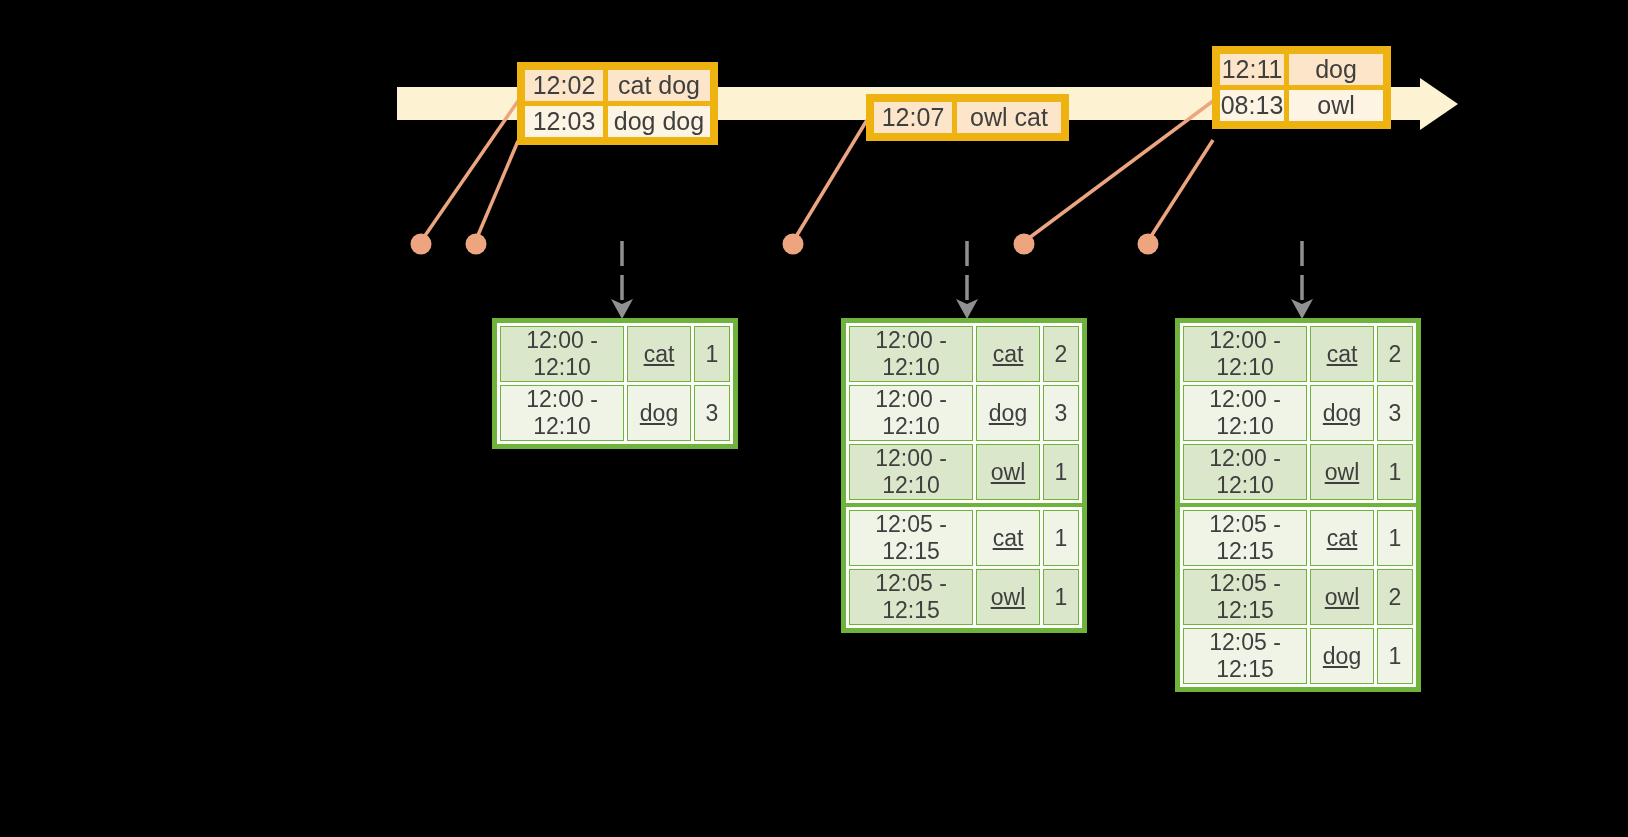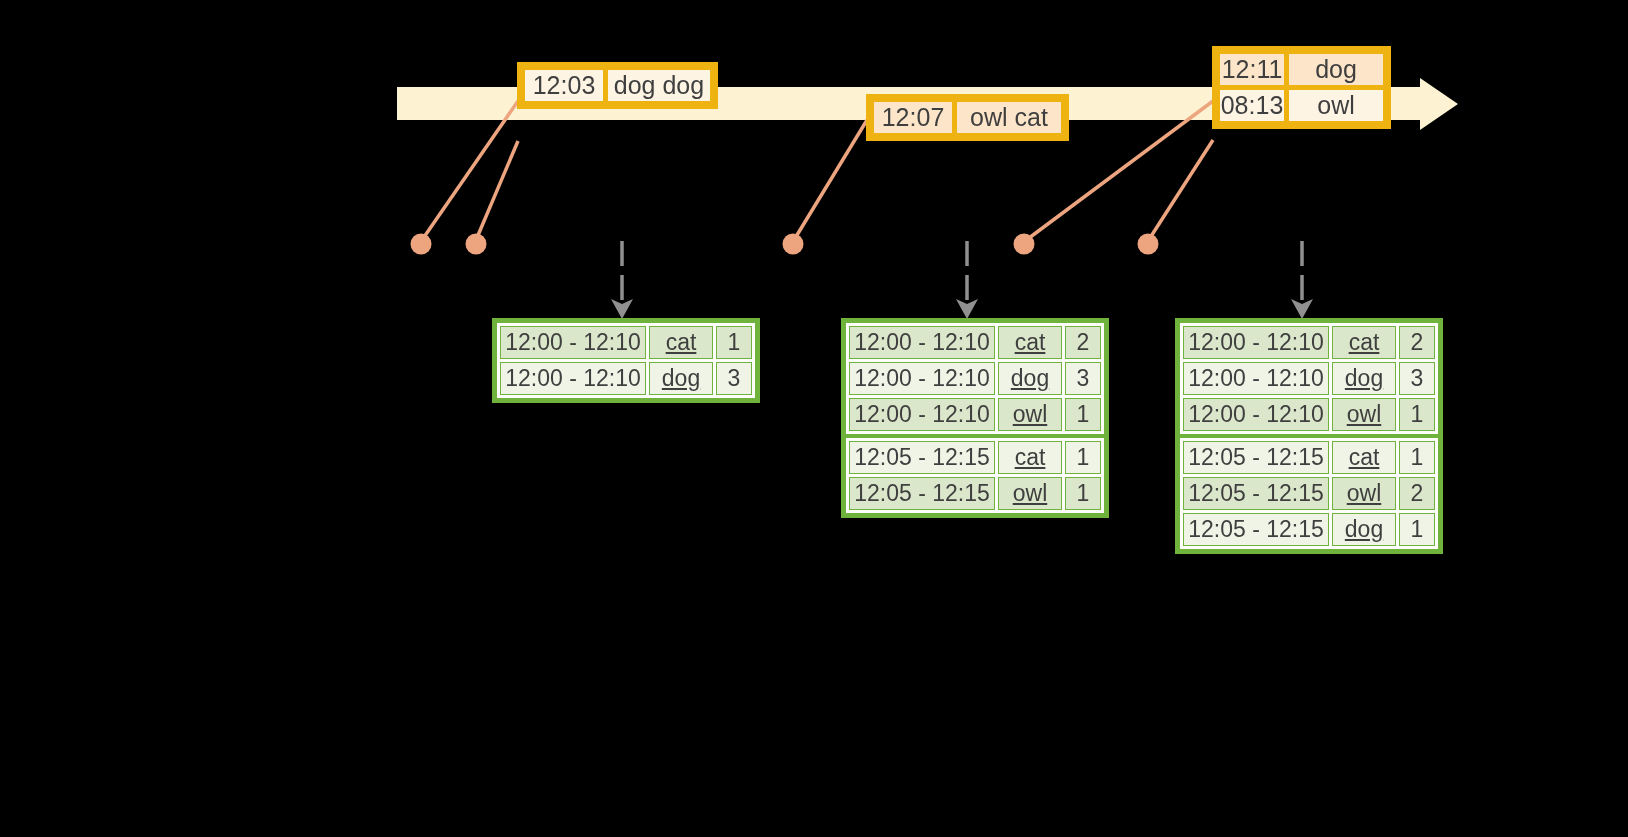--- a/index.html
+++ b/index.html
@@ -31,21 +31,21 @@
     position:absolute;z-index:2;
     border:5px solid #6fb23c;background:#6fb23c;
     display:flex;flex-direction:column;gap:4px;
   }
   .res .group{display:table;border-spacing:3px;background:#fdfdfb;}
   .res .trow{display:table-row;}
   .res .cell{
     display:table-cell;vertical-align:middle;text-align:center;
     border:1px solid #6fb23c;height:33px;font-size:23px;box-sizing:border-box;
   }
-  .res .wincell{width:146px;}
+  .res .wincell{width:124px;}
   .res .wordcell{width:64px;text-decoration:underline;}
   .res .cntcell{width:36px;}
   .res .dark  .cell{background:#dbe7ca;}
   .res .light .cell{background:#eff4e7;}
 </style>
 </head>
 <body>
 
 <div class="stage">
 
@@ -74,20 +74,24 @@
       <line x1="622" y1="241" x2="622" y2="303" stroke="#909090" stroke-width="3.5" stroke-dasharray="25 9"></line>
       <path d="M611,299 L622,319 L633,299 L622,304 Z" fill="#909090"></path>
       <line x1="967" y1="241" x2="967" y2="303" stroke="#909090" stroke-width="3.5" stroke-dasharray="25 9"></line>
       <path d="M956,299 L967,319 L978,299 L967,304 Z" fill="#909090"></path>
       <line x1="1302" y1="241" x2="1302" y2="303" stroke="#909090" stroke-width="3.5" stroke-dasharray="25 9"></line>
       <path d="M1291,299 L1302,319 L1313,299 L1302,304 Z" fill="#909090"></path>
     </g>
   </svg>
 
   <div class="evt evt0" style="left:517px;top:62px;">
+      <div class="trow dark">
+        <div class="cell tcell">12:02</div>
+        <div class="cell wcell">cat dog</div>
+      </div>
       <div class="trow light">
         <div class="cell tcell">12:03</div>
         <div class="cell wcell">dog dog</div>
       </div>
     </div>
   <div class="evt evt1" style="left:866px;top:94px;">
       <div class="trow dark">
         <div class="cell tcell">12:07</div>
         <div class="cell wcell">owl cat</div>
       </div>

